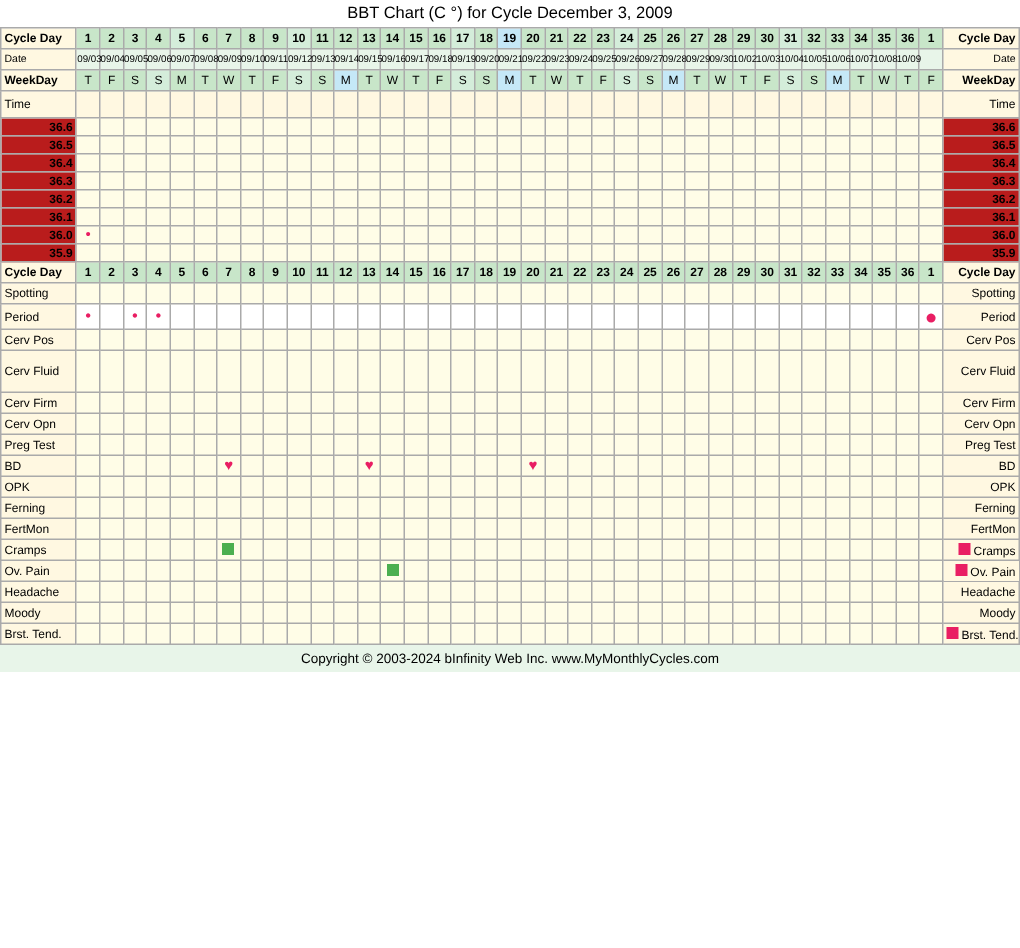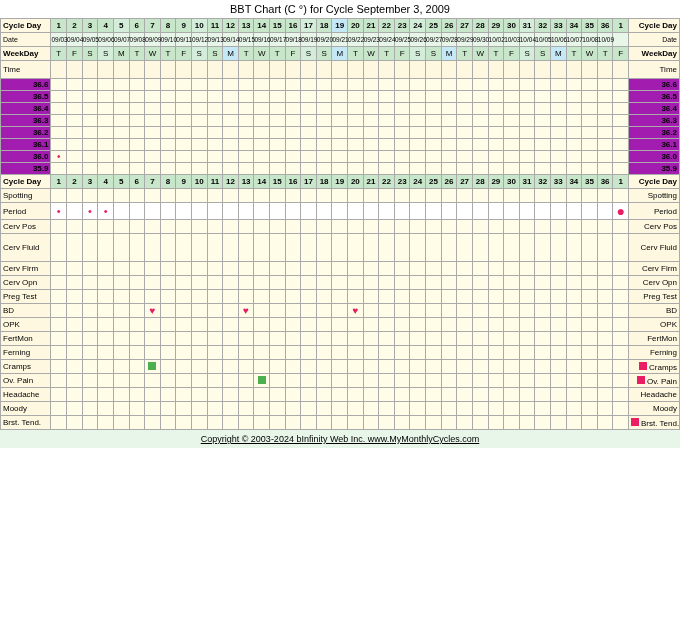--- a/index.html
+++ b/index.html
@@ -5,39 +5,39 @@
     * { box-sizing: border-box; margin: 0; padding: 0; }
     body { font-family: Arial, sans-serif; font-size: 9px; background: #fff; width: 680px; }
     .page-title { text-align: center; font-size: 11px; padding: 3px 0; background: #fff; }
     table { border-collapse: collapse; width: 100%; }
     td, th { border: 1px solid #aaa; padding: 0; text-align: center; white-space: nowrap; height: 14px; font-size: 8px; }
     .header-row td { background: #c8e6c9; font-weight: bold; font-size: 8px; }
     .date-row td { background: #e8f5e9; font-size: 7px; }
     .weekday-row td { background: #c8e6c9; }
     .time-row td { background: #fff8e1; height: 18px; }
     .temp-row td { background: #fffde7; height: 12px; font-size: 8px; }
-    .temp-row td.temp-label { background: #a21caf; font-weight: bold; text-align: right; padding-right: 2px; }
+    .temp-row td.temp-label { background: #b91c1c; font-weight: bold; text-align: right; padding-right: 2px; }
     .cycle-day-row td { background: #c8e6c9; font-weight: bold; font-size: 8px; }
     .section-label { background: #fff8e1 !important; text-align: left; padding-left: 2px; font-size: 8px; white-space: nowrap; }
     .symptom-row td { height: 14px; }
     .symptom-row td:not(.section-label) { background: #fffde7; }
     .period-row td:not(.section-label) { background: #fff; }
     .pink-dot { color: #e91e63; font-size: 10px; }
     .col-first { min-width: 42px; max-width: 42px; width: 42px; }
     .col-last { min-width: 42px; max-width: 42px; width: 42px; }
     .col-day { min-width: 13px; max-width: 13px; width: 13px; font-size: 8px; }
-    .copyright { text-align: center; font-size: 9px; padding: 4px 0; background: #e8f5e9; text-decoration: underline; }
+    .copyright { text-align: center; font-size: 9px; padding: 4px 0; background: #e8f5e9; }
     .sunday { background: #d4edda !important; }
     .monday-highlight { background: #c5e8f7 !important; }
   </style>
 </head>
 <body>
 
 <div class="page-title">
-  <span>BBT Chart (C °) for Cycle September 3, 2009</span>
+  <span>BBT Chart (C °) for Cycle December 3, 2009</span>
 </div>
 
 <table>
 
   <tbody>
       <tr class="header-row">
     <td class="col-first section-label" style="background:#c8e6c9;font-weight:bold;">Cycle Day</td>
     <td class="col-day">1</td>
     <td class="col-day">2</td>
     <td class="col-day">3</td>
@@ -948,20 +948,62 @@
         <td class="col-day"></td>
         <td class="col-day"></td>
         <td class="col-day"></td>
         <td class="col-day"></td>
         <td class="col-day"></td>
         <td class="col-day"></td>
     <td class="col-last section-label" style="text-align:right;padding-right:2px;">OPK</td>
   </tr>
 
   <tr class="symptom-row">
+    <td class="col-first section-label">Ferning</td>
+    <td class="col-day"></td>
+        <td class="col-day"></td>
+        <td class="col-day"></td>
+        <td class="col-day"></td>
+        <td class="col-day"></td>
+        <td class="col-day"></td>
+        <td class="col-day"></td>
+        <td class="col-day"></td>
+        <td class="col-day"></td>
+        <td class="col-day"></td>
+        <td class="col-day"></td>
+        <td class="col-day"></td>
+        <td class="col-day"></td>
+        <td class="col-day"></td>
+        <td class="col-day"></td>
+        <td class="col-day"></td>
+        <td class="col-day"></td>
+        <td class="col-day"></td>
+        <td class="col-day"></td>
+        <td class="col-day"></td>
+        <td class="col-day"></td>
+        <td class="col-day"></td>
+        <td class="col-day"></td>
+        <td class="col-day"></td>
+        <td class="col-day"></td>
+        <td class="col-day"></td>
+        <td class="col-day"></td>
+        <td class="col-day"></td>
+        <td class="col-day"></td>
+        <td class="col-day"></td>
+        <td class="col-day"></td>
+        <td class="col-day"></td>
+        <td class="col-day"></td>
+        <td class="col-day"></td>
+        <td class="col-day"></td>
+        <td class="col-day"></td>
+        <td class="col-day"></td>
+    <td class="col-last section-label" style="text-align:right;padding-right:2px;">Ferning</td>
+  </tr>
+
+  <tr class="symptom-row">
     <td class="col-first section-label">FertMon</td>
     <td class="col-day"></td>
         <td class="col-day"></td>
         <td class="col-day"></td>
         <td class="col-day"></td>
         <td class="col-day"></td>
         <td class="col-day"></td>
         <td class="col-day"></td>
         <td class="col-day"></td>
         <td class="col-day"></td>
@@ -987,62 +1029,20 @@
         <td class="col-day"></td>
         <td class="col-day"></td>
         <td class="col-day"></td>
         <td class="col-day"></td>
         <td class="col-day"></td>
         <td class="col-day"></td>
         <td class="col-day"></td>
         <td class="col-day"></td>
         <td class="col-day"></td>
     <td class="col-last section-label" style="text-align:right;padding-right:2px;">FertMon</td>
-  </tr>
-
-  <tr class="symptom-row">
-    <td class="col-first section-label">Ferning</td>
-    <td class="col-day"></td>
-        <td class="col-day"></td>
-        <td class="col-day"></td>
-        <td class="col-day"></td>
-        <td class="col-day"></td>
-        <td class="col-day"></td>
-        <td class="col-day"></td>
-        <td class="col-day"></td>
-        <td class="col-day"></td>
-        <td class="col-day"></td>
-        <td class="col-day"></td>
-        <td class="col-day"></td>
-        <td class="col-day"></td>
-        <td class="col-day"></td>
-        <td class="col-day"></td>
-        <td class="col-day"></td>
-        <td class="col-day"></td>
-        <td class="col-day"></td>
-        <td class="col-day"></td>
-        <td class="col-day"></td>
-        <td class="col-day"></td>
-        <td class="col-day"></td>
-        <td class="col-day"></td>
-        <td class="col-day"></td>
-        <td class="col-day"></td>
-        <td class="col-day"></td>
-        <td class="col-day"></td>
-        <td class="col-day"></td>
-        <td class="col-day"></td>
-        <td class="col-day"></td>
-        <td class="col-day"></td>
-        <td class="col-day"></td>
-        <td class="col-day"></td>
-        <td class="col-day"></td>
-        <td class="col-day"></td>
-        <td class="col-day"></td>
-        <td class="col-day"></td>
-    <td class="col-last section-label" style="text-align:right;padding-right:2px;">Ferning</td>
   </tr>
 
   <tr class="symptom-row">
     <td class="col-first section-label">Cramps</td>
     <td class="col-day"></td>
         <td class="col-day"></td>
         <td class="col-day"></td>
         <td class="col-day"></td>
         <td class="col-day"></td>
         <td class="col-day"></td>

